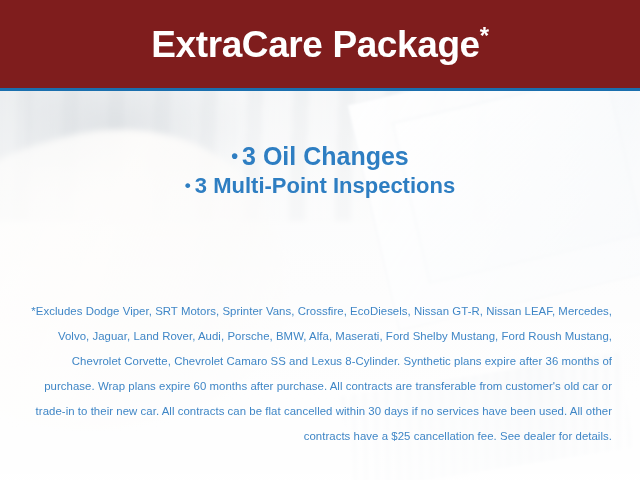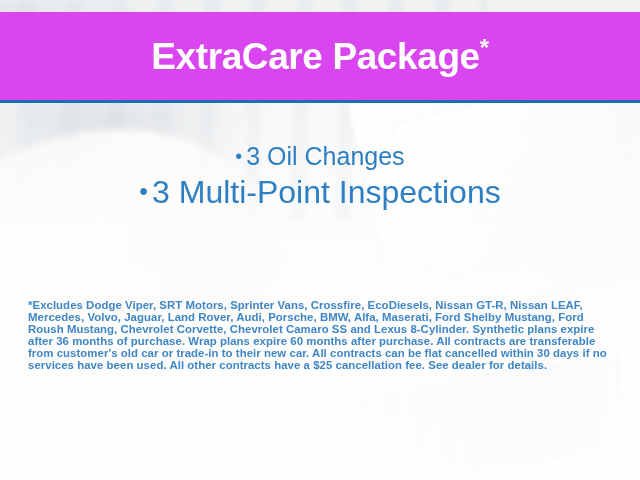--- a/index.html
+++ b/index.html
@@ -111,27 +111,26 @@
     background: linear-gradient(180deg, rgba(255,255,255,0.52) 0%, rgba(255,255,255,0.70) 40%, rgba(255,255,255,0.80) 72%, rgba(255,255,255,0.88) 100%);
   }
 
   
   .header-banner {
     position: absolute;
     left: 0;
     top: 0;
     width: 100%;
     height: 88px;
-    background: #d946ef;
+    background: #7f1d1d;
     border-bottom: 3px solid #1a6fae;
     display: flex;
     align-items: center;
     justify-content: center;
     z-index: 3;
-    margin-top: 12px;
   }
   .header-title {
     color: #ffffff;
     font-size: 37px;
     font-weight: bold;
     letter-spacing: -0.4px;
     line-height: 1;
     white-space: nowrap;
   }
   .header-title .asterisk {
@@ -144,45 +143,45 @@
   .benefits {
     position: absolute;
     left: 0;
     top: 140px;
     width: 100%;
     z-index: 2;
     text-align: center;
   }
   .benefit-item {
     color: #2e7ec2;
-    font-weight: normal;
+    font-weight: bold;
     line-height: 1.28;
     white-space: nowrap;
   }
   .benefit-item .dot {
     font-size: 0.78em;
     vertical-align: 0.12em;
     margin-right: 4px;
   }
   .benefit-item.size-1 { font-size: 25px; }
   .benefit-item.size-2 { font-size: 25px; }
-  .benefit-item.size-3 { font-size: 32px; }
+  .benefit-item.size-3 { font-size: 22px; }
 
   
   .disclaimer {
     position: absolute;
     left: 28px;
     right: 28px;
     top: 288px;
     z-index: 2;
     color: #3f86c6;
     font-size: 11.4px;
-    font-weight: bold;
-    line-height: 12px;
-    text-align: left;
+    font-weight: normal;
+    line-height: 25px;
+    text-align: right;
     letter-spacing: 0.05px;
   }
 </style>
 </head>
 <body>
 
 <div class="promo-card">
 
   <div class="photo-layer">
     <div class="photo-engine"></div>

